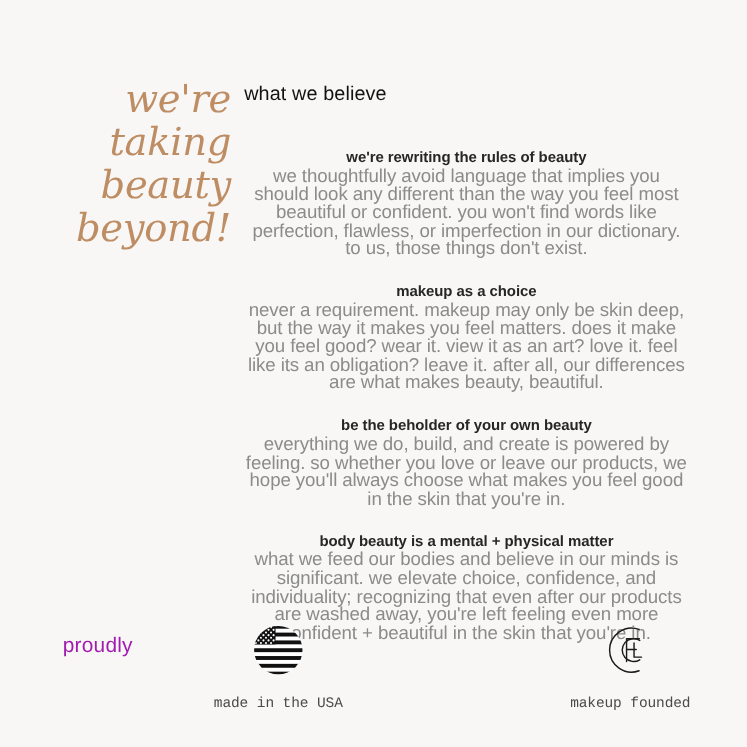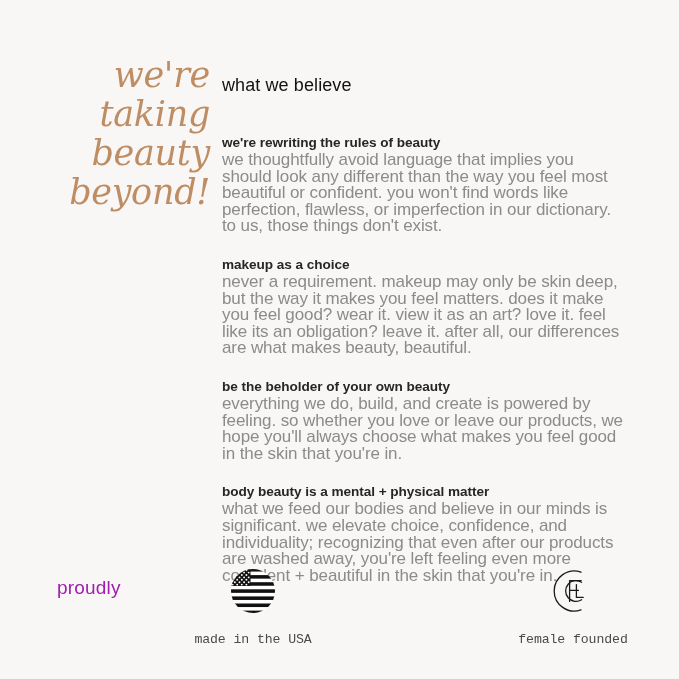--- a/index.html
+++ b/index.html
@@ -17,21 +17,21 @@
     position: relative;
     width: 679px;
     height: 679px;
     background: #f8f7f6;
   }
 
   
   .headline {
     position: absolute;
     left: 24px;
-    top: 56px;
+    top: 72px;
     width: 186px;
     text-align: right;
     color: #bf8d63;
     font-family: "DejaVu Serif", "Liberation Serif", serif;
     font-style: italic;
     font-size: 35px;
     line-height: 39px;
     letter-spacing: -0.3px;
     white-space: nowrap;
   }
@@ -45,21 +45,21 @@
     width: 404px;
   }
   .main-title {
     color: #121212;
     font-size: 18px;
     line-height: 30px;
     font-weight: 400;
     letter-spacing: 0.1px;
     margin: 0 0 34px 0;
   }
-  .section { margin-bottom: 21px; }
+  .section { margin-bottom: 21px; text-align: center; }
   .section:last-child { margin-bottom: 12px; }
   .sec-title {
     color: #262626;
     font-size: 13.6px;
     line-height: 17px;
     font-weight: bold;
     letter-spacing: -0.05px;
     margin: 0 0 1px 0;
   }
   .sec-body {
@@ -213,17 +213,17 @@
         <svg width="50" height="50" viewBox="0 0 50 50" aria-hidden="true">
 
           <path d="M33 6.2 A20 20 0 1 0 33 43.8" fill="none" stroke="#1a1a1a" stroke-width="1.3" stroke-linecap="round"></path>
 
           <path d="M33.6 16.2 A10.4 10.4 0 1 0 33.6 33.8" fill="none" stroke="#1a1a1a" stroke-width="1.3" stroke-linecap="round"></path>
 
           <path d="M21.6 14.6 L21.6 35.4 M21.6 14.6 L33.2 14.6 M21.6 24.4 L30.4 24.4" fill="none" stroke="#1a1a1a" stroke-width="1.3" stroke-linecap="round"></path>
           <path d="M28.4 18.6 L28.4 31.4 M28.4 31.4 L35.2 31.4" fill="none" stroke="#1a1a1a" stroke-width="1.3" stroke-linecap="round"></path>
         </svg>
       </div>
-      <div class="badge-caption">female founded</div>
+      <div class="badge-caption">makeup founded</div>
     </div>
 
   </div>
 </div>
 
 </body></html>

